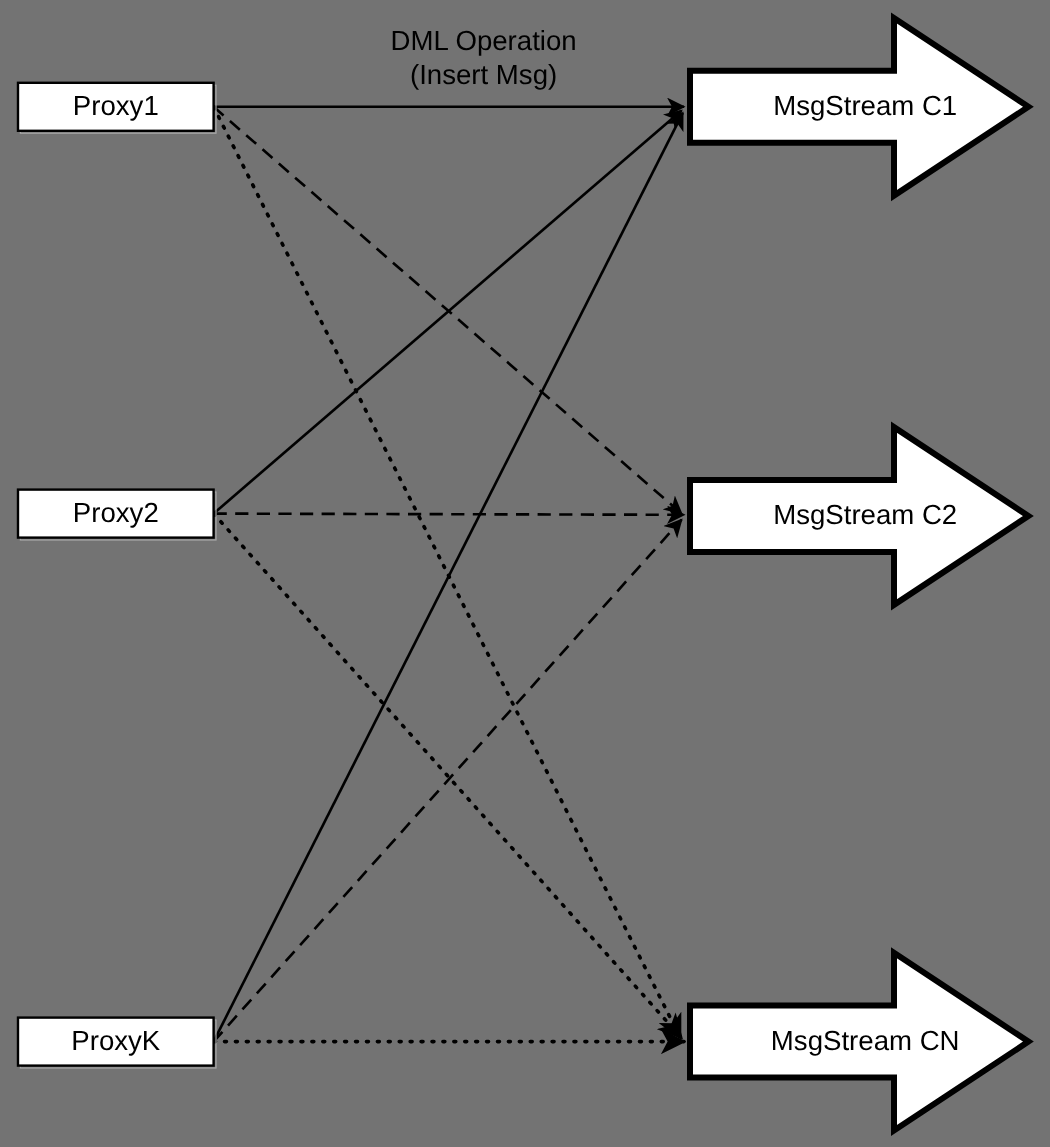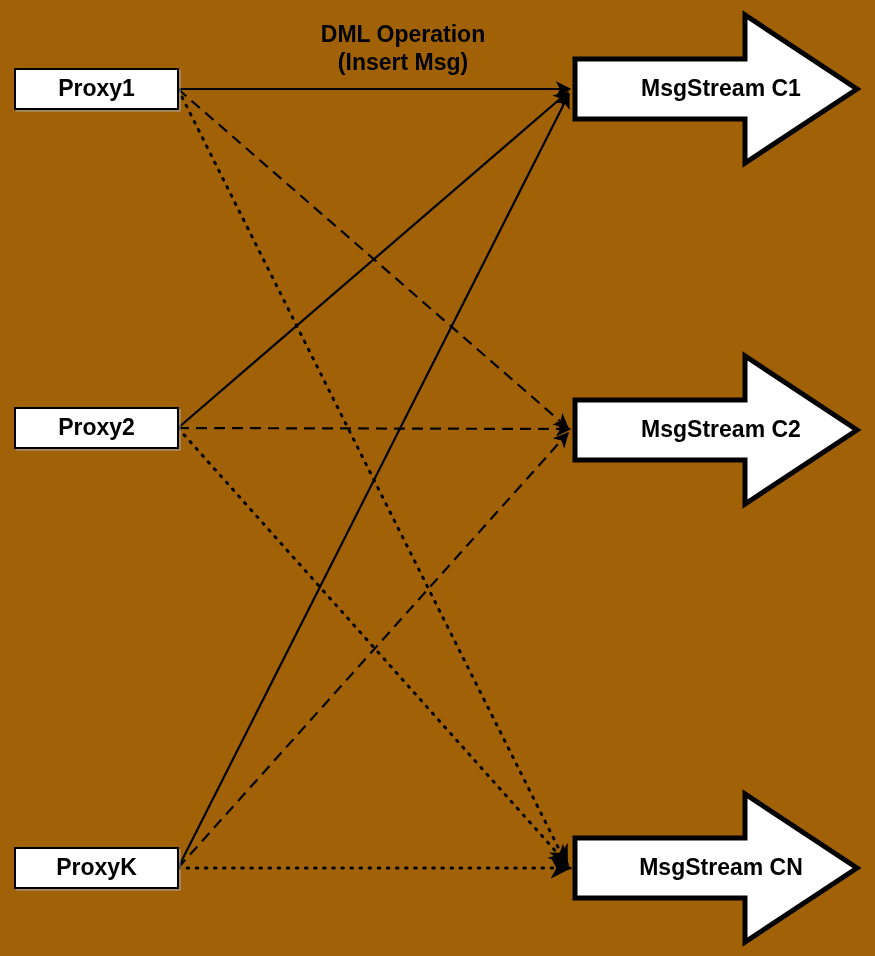--- a/index.html
+++ b/index.html
@@ -7,23 +7,22 @@
     padding: 0;
     background: #ffffff;
   }
   body {
     font-family: "Liberation Sans", sans-serif;
   }
   #diagram-root {
     position: relative;
     width: 875px;
     height: 956px;
-    background: #a16207;
+    background: #737373;
     overflow: hidden;
-    font-weight: bold;
   }
   svg#diagram-svg {
     display: block;
     width: 875px;
     height: 956px;
   }
   .node-box-rect {
     fill: #ffffff;
     stroke: #000000;
     stroke-width: 2;

